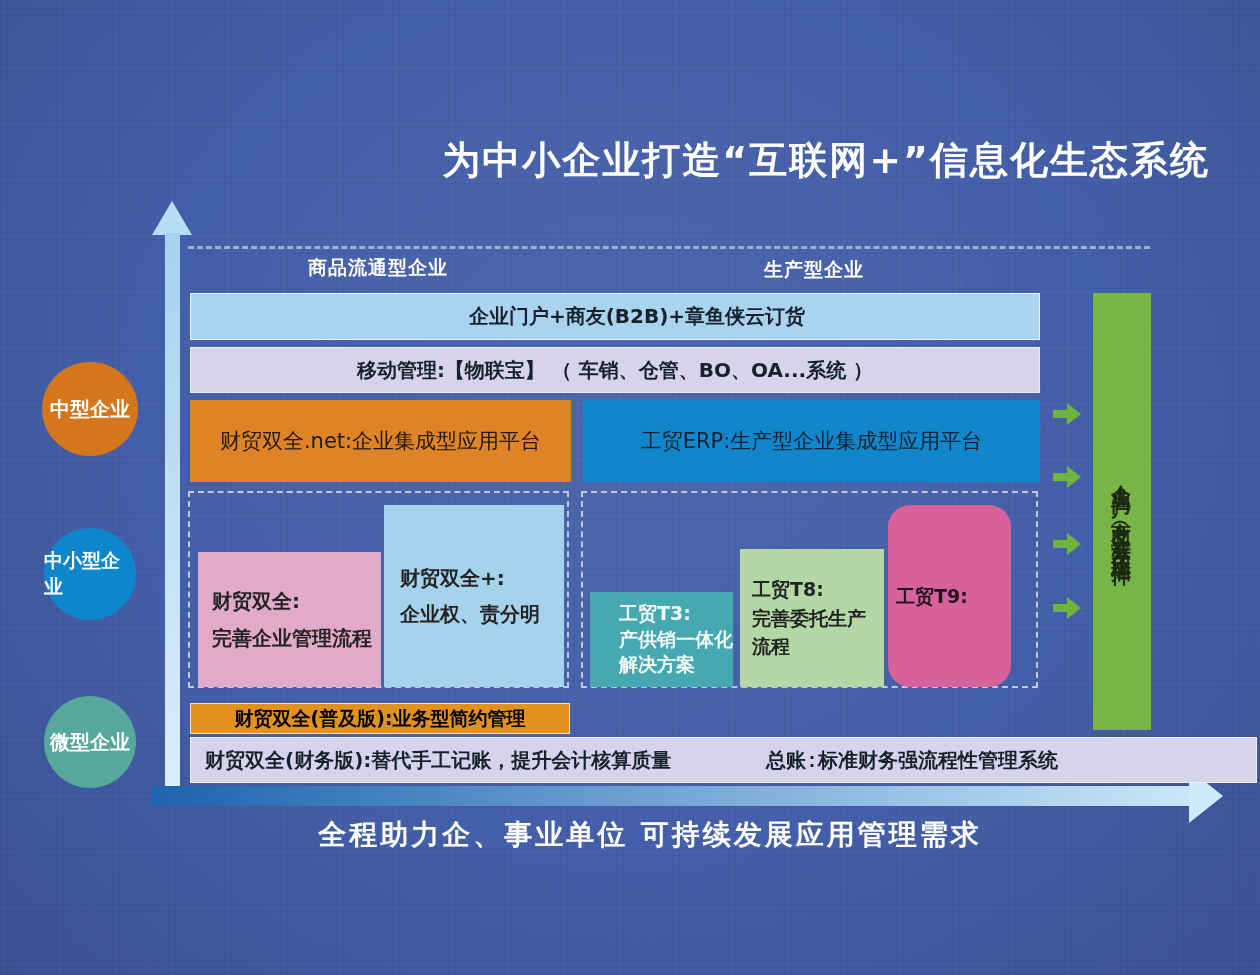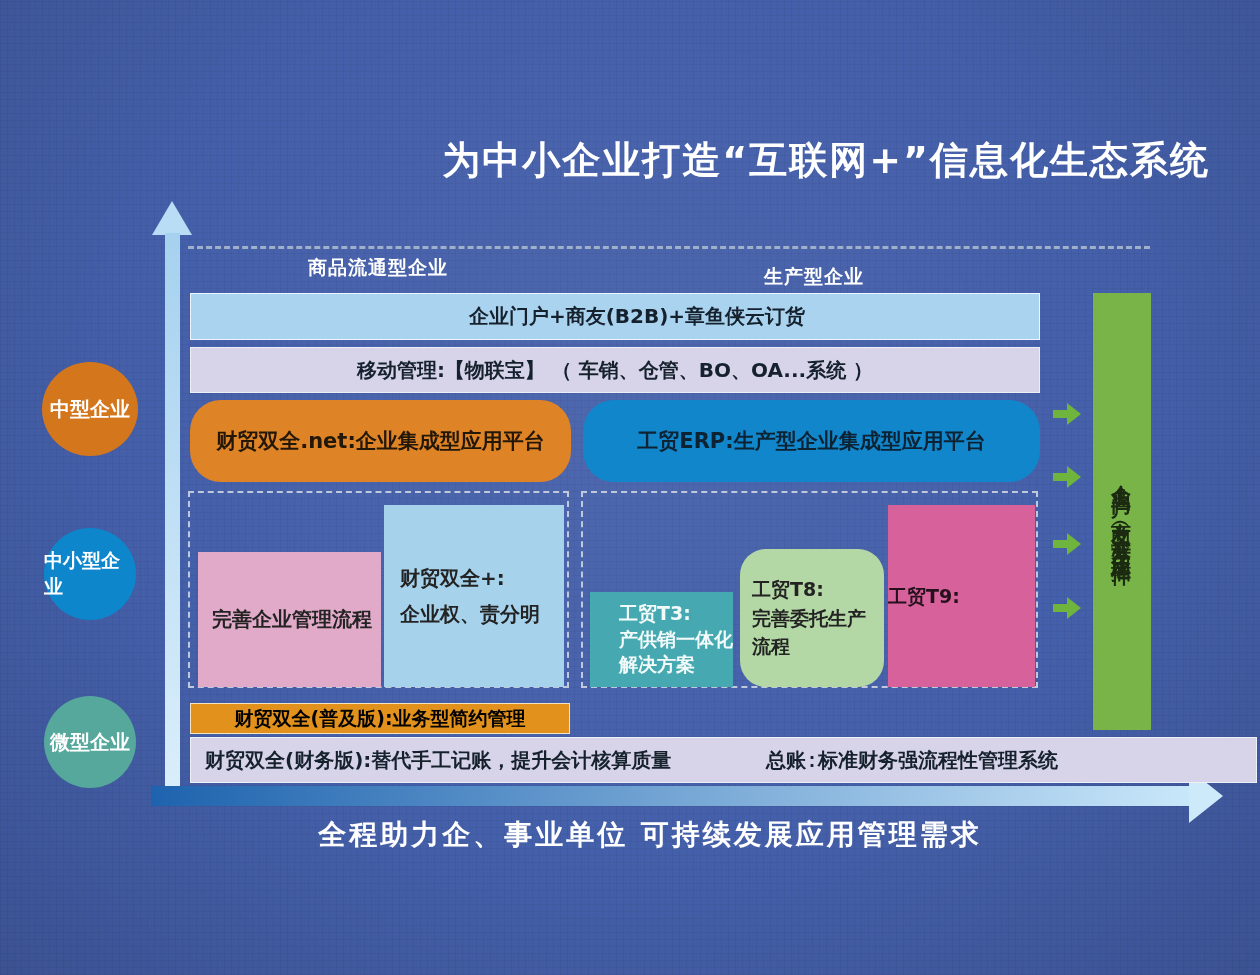--- a/index.html
+++ b/index.html
@@ -28,57 +28,57 @@
     border-bottom:34px solid #b9ddf4;}
   .x-shaft{left:151px;top:786px;width:1040px;height:20px;
     background:linear-gradient(to right,#1e63ae,#c9e7fa);}
   .x-head{left:1189px;top:769px;width:0;height:0;
     border-top:27px solid transparent;border-bottom:27px solid transparent;
     border-left:34px solid #cdeafb;}
   .dash-line{left:188px;top:246px;width:962px;height:0;border-top:3px dashed #9fb0c8;}
   
   .col-header{color:#ffffff;font-size:19px;font-weight:bold;letter-spacing:1px;}
   .col-header.trade{left:308px;top:255px;}
-  .col-header.production{left:764px;top:264px;}
+  .col-header.production{left:764px;top:257px;}
   
   .bar{display:flex;align-items:center;justify-content:center;
     font-weight:bold;color:#16212e;box-sizing:border-box;}
   .bar.portal{left:190px;top:293px;width:850px;height:47px;background:#a9d3ee;
     border:1px solid #eef5fc;font-size:20px;padding-left:44px;}
   .bar.mobile{left:190px;top:347px;width:850px;height:46px;background:#d7d4e9;
     border:1px solid #eeeef6;font-size:20px;}
   .bar.popular{left:190px;top:703px;width:380px;height:31px;background:#e2921c;
     border:1px solid #f3e3c2;font-size:19px;color:#000000;}
   .bar.finance{left:190px;top:737px;width:1067px;height:46px;background:#d7d4e9;
     border:1px solid #efeff7;font-size:20px;justify-content:flex-start;}
   .finance-left{position:absolute;left:14px;}
   .finance-right{position:absolute;left:575px;font-family:Liberation Mono, monospace;}
   
   .platform{display:flex;align-items:center;justify-content:center;
-    font-size:21px;font-weight:bold;border-radius:31px;}
+    font-size:21px;font-weight:normal;}
   .platform.net{left:190px;top:400px;width:381px;height:82px;background:#de8326;color:#221708;}
   .platform.erp{left:583px;top:400px;width:457px;height:82px;background:#1286ca;color:#0d2232;}
   
   .dash-box{border:2px dashed #bfc9db;box-sizing:border-box;}
   .dash-box.left{left:188px;top:491px;width:381px;height:197px;}
   .dash-box.right{left:581px;top:491px;width:457px;height:197px;}
   
   .pbox{display:flex;flex-direction:column;justify-content:center;
     box-sizing:border-box;font-weight:bold;color:#232323;}
   .pbox .line{display:block;}
   .pbox.caimao{left:198px;top:552px;width:183px;height:135px;background:#e2aac9;
     padding-left:14px;font-size:20px;line-height:1.85;}
   .pbox.caimao-plus{left:384px;top:505px;width:180px;height:182px;background:#a6d2ec;
     padding-left:16px;font-size:20px;line-height:1.8;}
   .pbox.t3{left:590px;top:592px;width:143px;height:95px;background:#46a9b1;
     padding-left:29px;font-size:19px;line-height:1.35;color:#f2fafa;}
   .pbox.t8{left:740px;top:549px;width:144px;height:138px;background:#b3d8a5;
-    padding-left:12px;font-size:19px;line-height:1.5;border-radius:26px;}
-  .pbox.t9{left:888px;top:505px;width:147px;height:182px;background:#d6619b;
-    padding-left:0;font-size:19px;line-height:1.5;color:#26101c;}
+    padding-left:12px;font-size:19px;line-height:1.5;}
+  .pbox.t9{left:888px;top:505px;width:123px;height:182px;background:#d6619b;
+    padding-left:8px;font-size:19px;line-height:1.5;color:#26101c;border-radius:22px;}
   
   .side-panel{left:1093px;top:293px;width:58px;height:437px;background:#78b447;
     display:flex;align-items:center;justify-content:center;}
   .side-panel .v-text{writing-mode:vertical-lr;text-orientation:mixed;
     font-size:20px;font-weight:bold;color:#1b2a10;letter-spacing:4px;}
   
   .flow-arrow{left:1053px;width:28px;height:22px;background:#6fb43c;
     clip-path:polygon(0 32%,50% 32%,50% 0,100% 50%,50% 100%,50% 68%,0 68%);}
   .flow-arrow.a1{top:403px;} .flow-arrow.a2{top:466px;}
   .flow-arrow.a3{top:533px;} .flow-arrow.a4{top:597px;}
@@ -111,20 +111,21 @@
   <div class="abs bar portal">企业门户+商友(B2B)+章鱼侠云订货</div>
   <div class="abs bar mobile">移动管理:【物联宝】 （ 车销、仓管、BO、OA...系统 ）</div>
 
   <div class="abs platform net">财贸双全.net:企业集成型应用平台</div>
   <div class="abs platform erp">工贸ERP:生产型企业集成型应用平台</div>
 
   <div class="abs dash-box left"></div>
   <div class="abs dash-box right"></div>
 
   <div class="abs pbox caimao">
+    <span class="line">财贸双全:</span>
     <span class="line">完善企业管理流程</span>
   </div>
   <div class="abs pbox caimao-plus">
     <span class="line">财贸双全+:</span>
     <span class="line">企业权、责分明</span>
   </div>
   <div class="abs pbox t3">
     <span class="line">工贸T3:</span>
     <span class="line">产供销一体化解决方案</span>
   </div>

